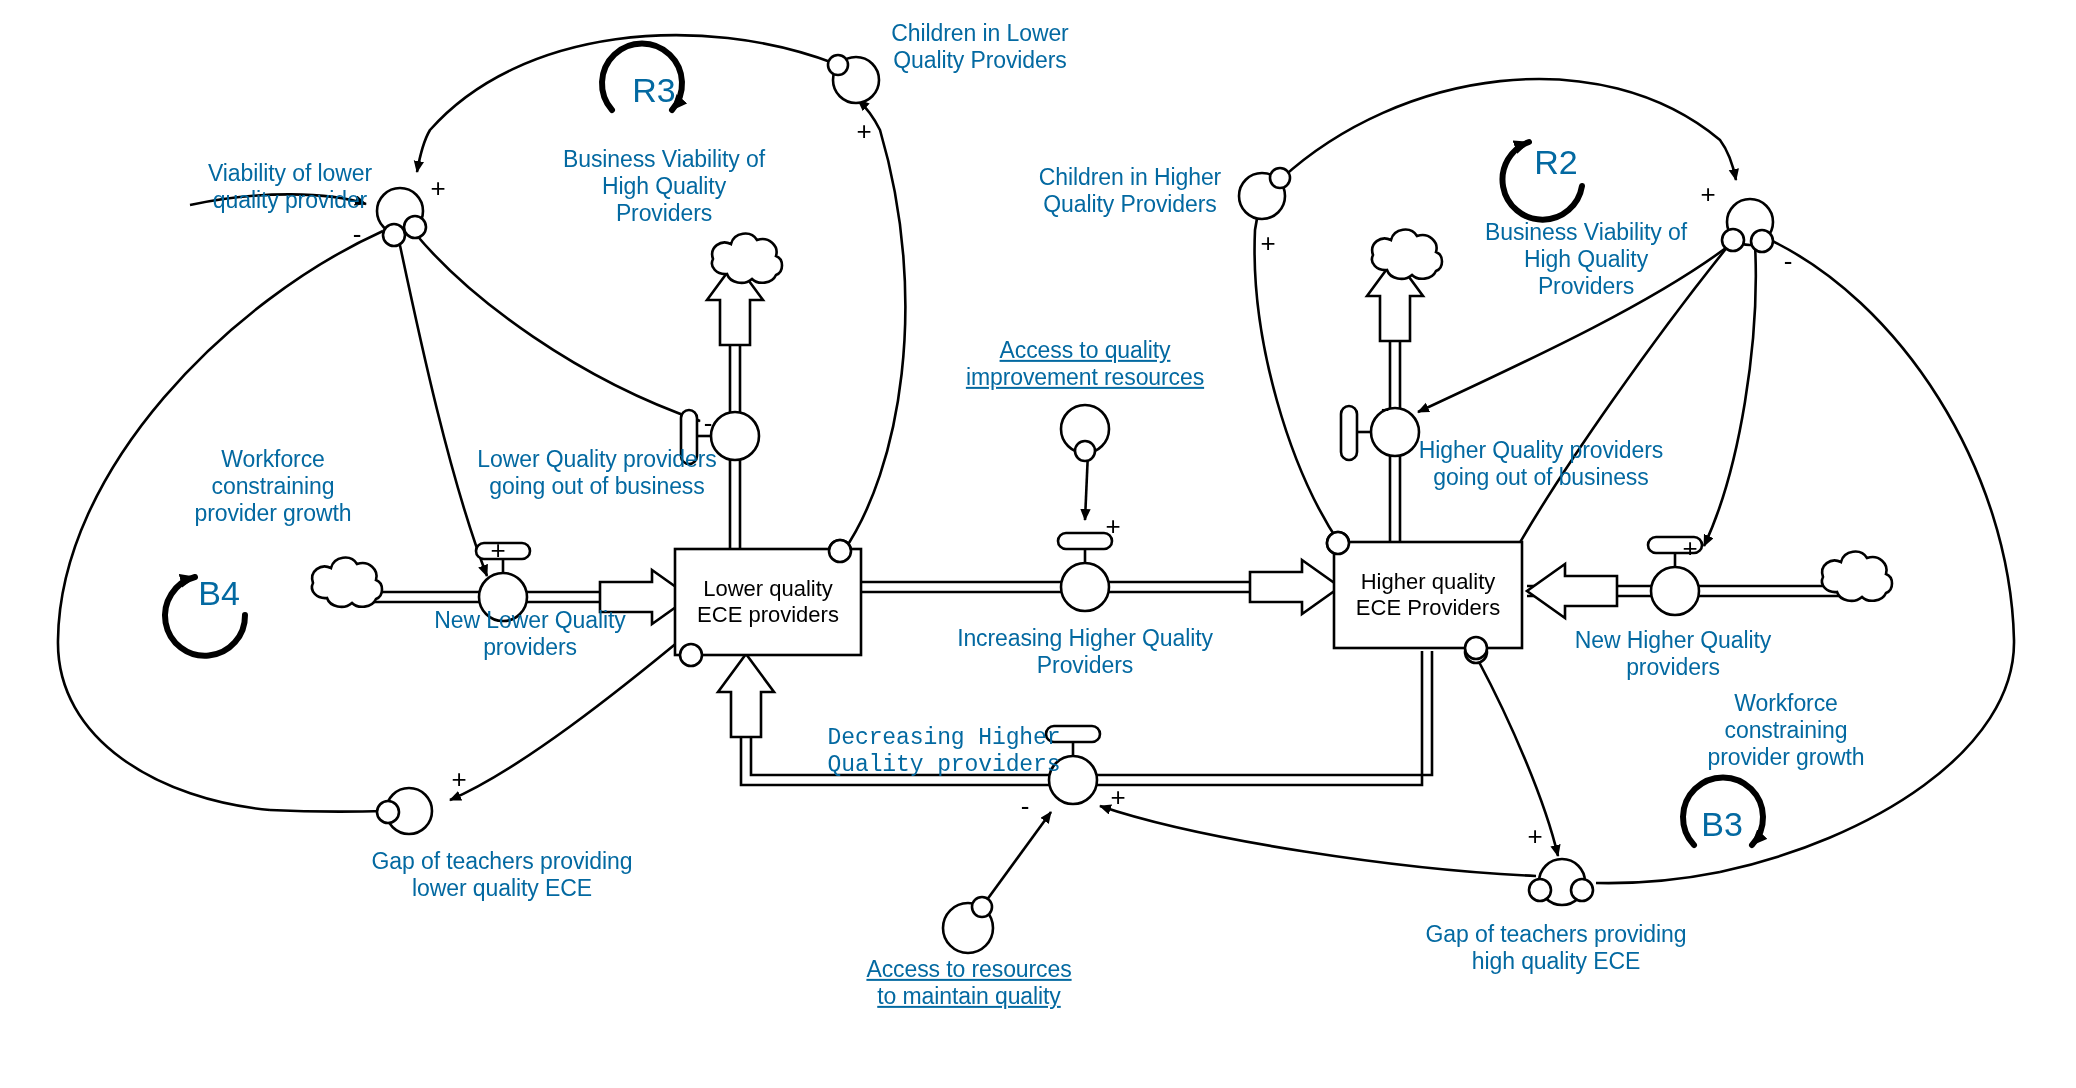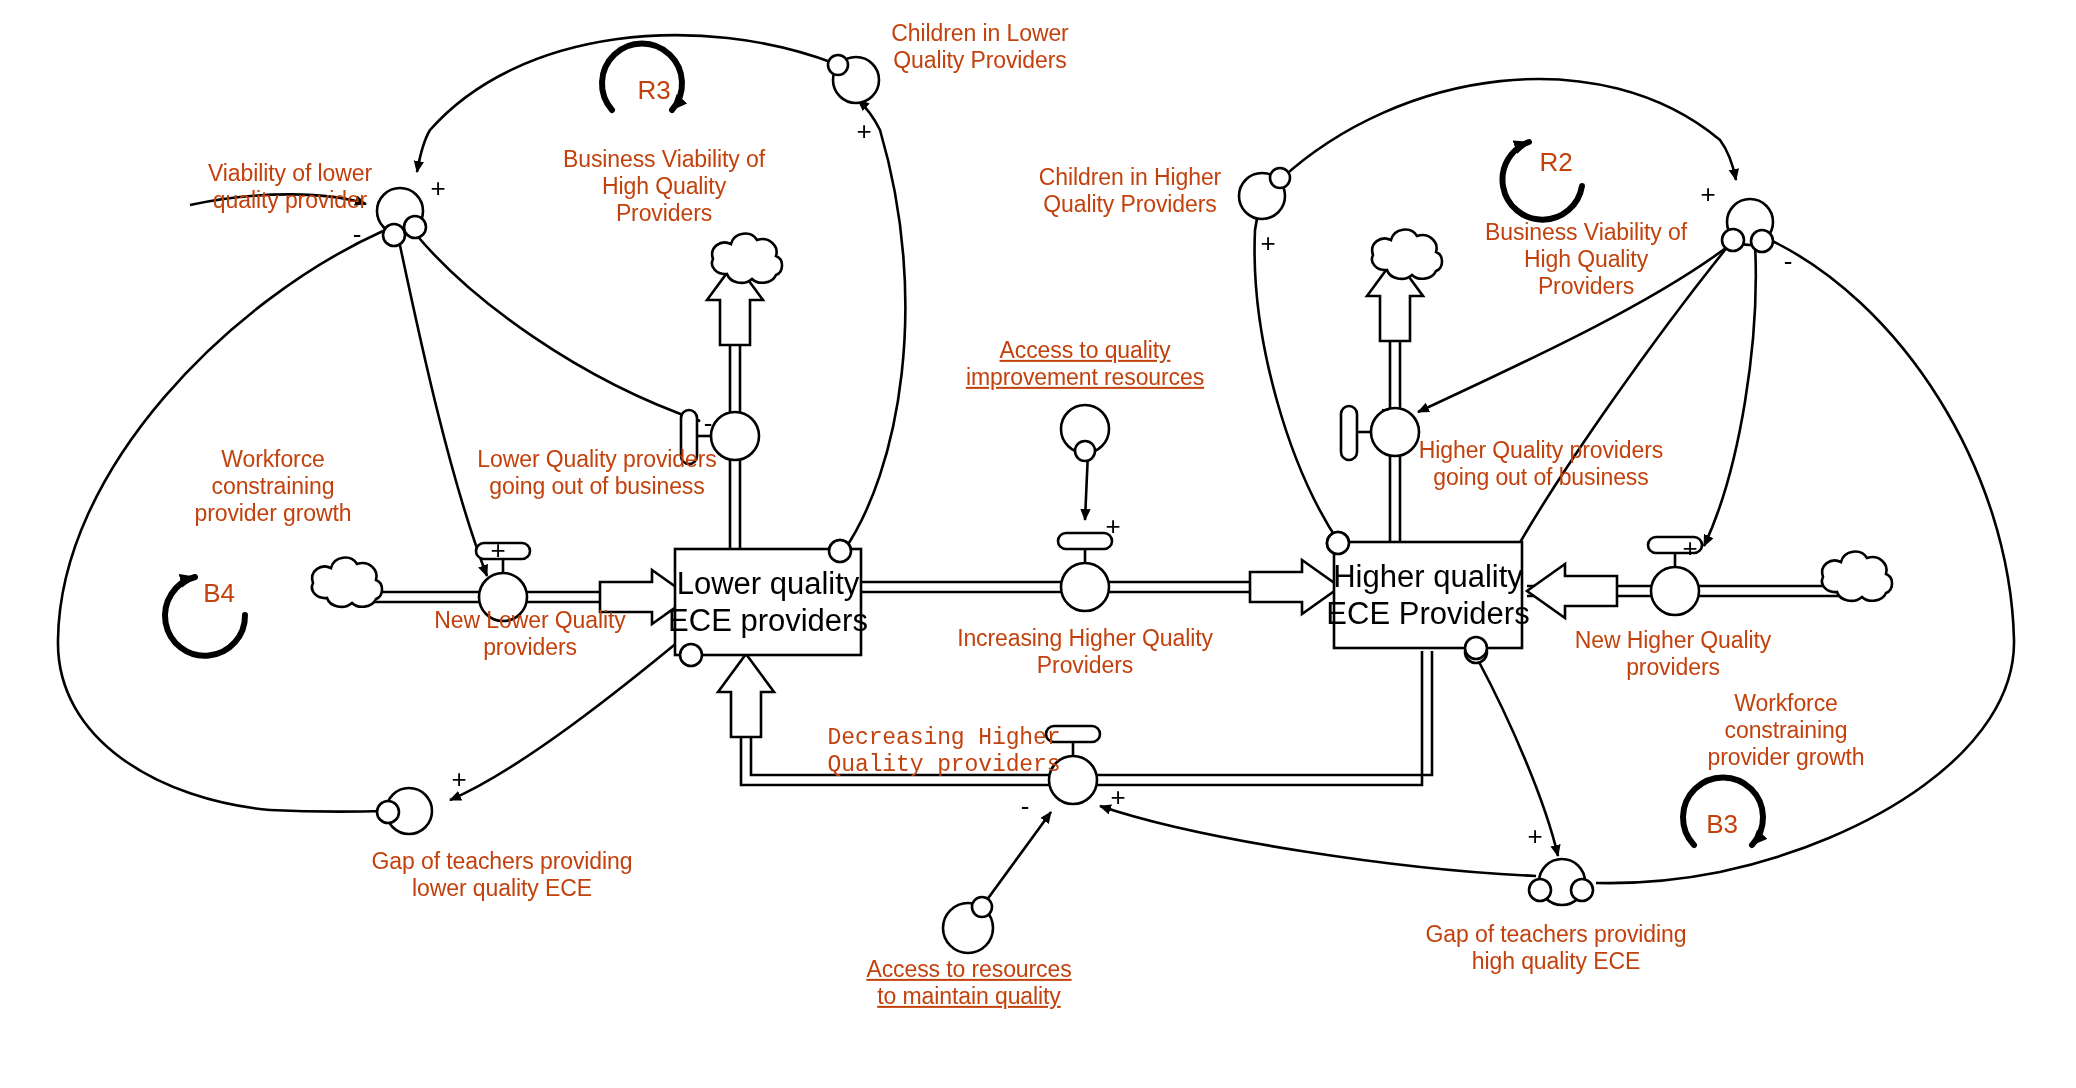--- a/index.html
+++ b/index.html
@@ -19,47 +19,47 @@
     position: absolute;
     left: 0;
     top: 0;
     width: 2076px;
     height: 1088px;
   }
   .lbl {
     position: absolute;
     font-family: "Liberation Sans", sans-serif;
     font-size: 23px;
-    color: #c2410c;
+    color: #0369a1;
     line-height: 1.18;
     text-align: center;
     white-space: pre-line;
     transform: translate(-50%, -50%);
     letter-spacing: -0.1px;
   }
   .lbl.bold {
     font-weight: normal;
   }
   .lbl.under {
     text-decoration: underline;
   }
   .lbl.loop {
-    font-size: 26px;
+    font-size: 34px;
   }
   .sign {
     position: absolute;
     font-family: "Liberation Sans", sans-serif;
     font-size: 26px;
     color: #000;
     transform: translate(-50%, -50%);
   }
   .boxlbl {
     position: absolute;
     font-family: "Liberation Sans", sans-serif;
-    font-size: 31px;
+    font-size: 22px;
     color: #000;
     text-align: center;
     line-height: 1.2;
     white-space: pre-line;
     transform: translate(-50%, -50%);
   }
 </style>
 </head>
 <body>
 

